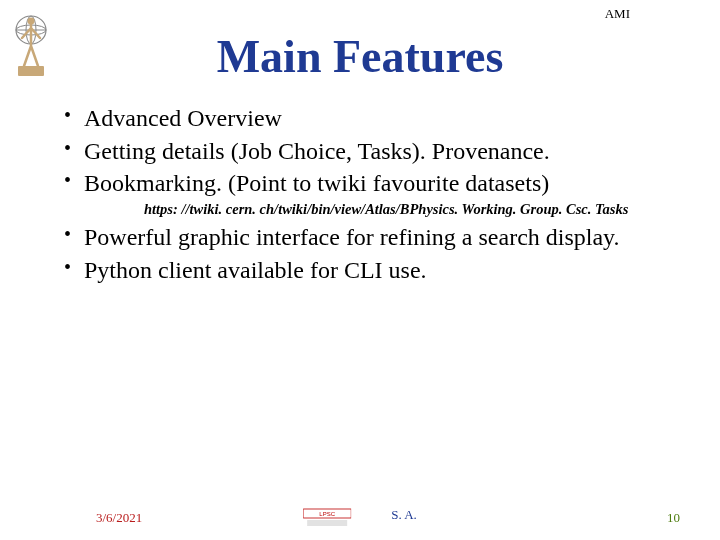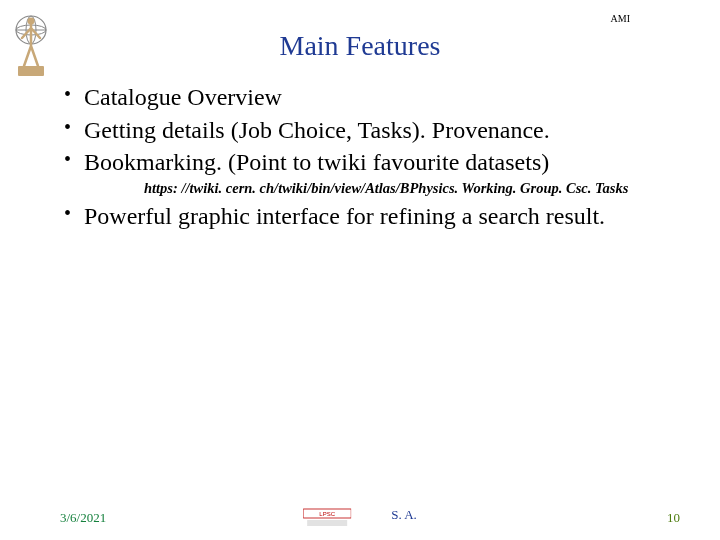--- a/index.html
+++ b/index.html
@@ -6,38 +6,38 @@
   body {
     width: 720px;
     height: 540px;
     background: #ffffff;
     font-family: "Times New Roman", Times, serif;
     position: relative;
     overflow: hidden;
   }
   .header-label {
     position: absolute;
-    top: 13px;
+    top: 6px;
     right: 90px;
-    font-size: 10px;
+    font-size: 13px;
     color: #000;
     font-family: "Times New Roman", serif;
   }
   .logo {
     position: absolute;
     top: 12px;
     left: 10px;
     width: 42px;
     height: 70px;
   }
   .title {
     text-align: center;
-    font-size: 28px;
+    font-size: 46px;
     color: #1f3a93;
-    font-weight: normal;
+    font-weight: bold;
     padding-top: 30px;
     padding-bottom: 20px;
     font-family: "Times New Roman", serif;
   }
   .content {
     padding: 0 40px 0 60px;
   }
   ul {
     list-style: none;
   }
@@ -69,21 +69,21 @@
     position: absolute;
     bottom: 14px;
     left: 0;
     width: 100%;
     padding: 0 40px 0 60px;
     display: flex;
     align-items: center;
     justify-content: space-between;
     font-size: 13px;
   }
-  .footer-left { color: #15803d; }
+  .footer-left { color: #b91c1c; margin-left: 36px; }
   .footer-center {
     position: absolute;
     left: 50%;
     transform: translateX(-50%);
     display: flex;
     gap: 40px;
   }
   .footer-center-text { color: #1f3a93; }
   .footer-right { color: #4d7c0f; }
   .footer-logo {
@@ -106,27 +106,28 @@
     <circle cx="21" cy="9" r="3.5" fill="#c8a878"></circle>
     <path d="M21 12 L21 34 M21 16 L12 26 M21 16 L30 26 M21 34 L14 54 M21 34 L28 54" stroke="#c8a878" stroke-width="2.5" fill="none" stroke-linecap="round"></path>
     <rect x="8" y="54" width="26" height="10" fill="#c8a878" rx="1"></rect>
   </svg>
 </div>
 
 <h1 class="title">Main Features</h1>
 
 <div class="content">
   <ul id="list-before">
-      <li>Catalogue Overview</li>
+      <li>Advanced Overview</li>
       <li>Getting details (Job Choice, Tasks). Provenance.</li>
       <li>Bookmarking. (Point to twiki favourite datasets)</li>
     </ul>
   <div class="url-line">https: //twiki. cern. ch/twiki/bin/view/Atlas/BPhysics. Working. Group. Csc. Tasks</div>
   <ul id="list-after">
-      <li>Powerful graphic interface for refining a search result.</li>
+      <li>Powerful graphic interface for refining a search display.</li>
+      <li>Python client available for CLI use.</li>
     </ul>
 </div>
 
 <div class="footer">
   <span class="footer-left">3/6/2021</span>
   <span class="footer-center">
     <span class="footer-logo">
       <svg viewBox="0 0 48 22" width="48" height="22">
         <rect x="0" y="2" width="48" height="9" fill="#fff" stroke="#b00" stroke-width="0.8"></rect>
         <text x="24" y="9" text-anchor="middle" font-size="6" fill="#b00" font-family="Arial">LPSC</text>

